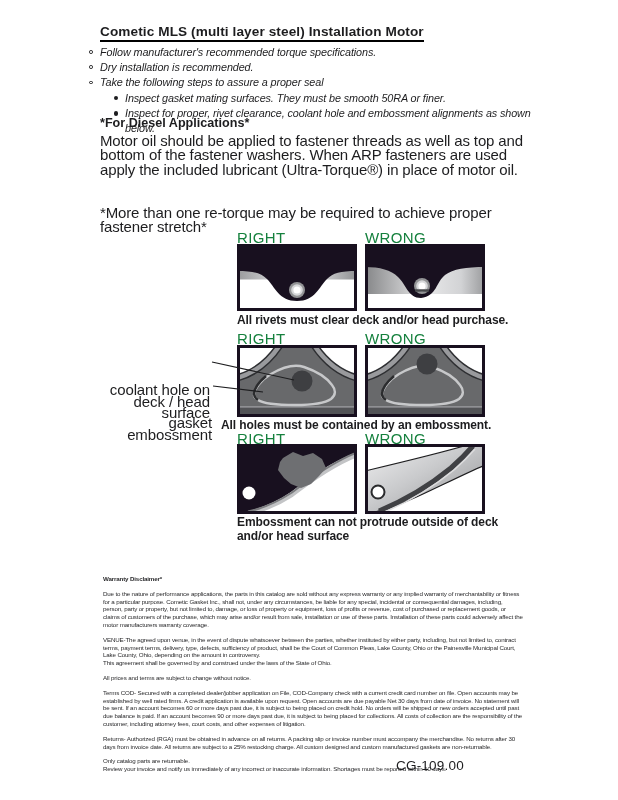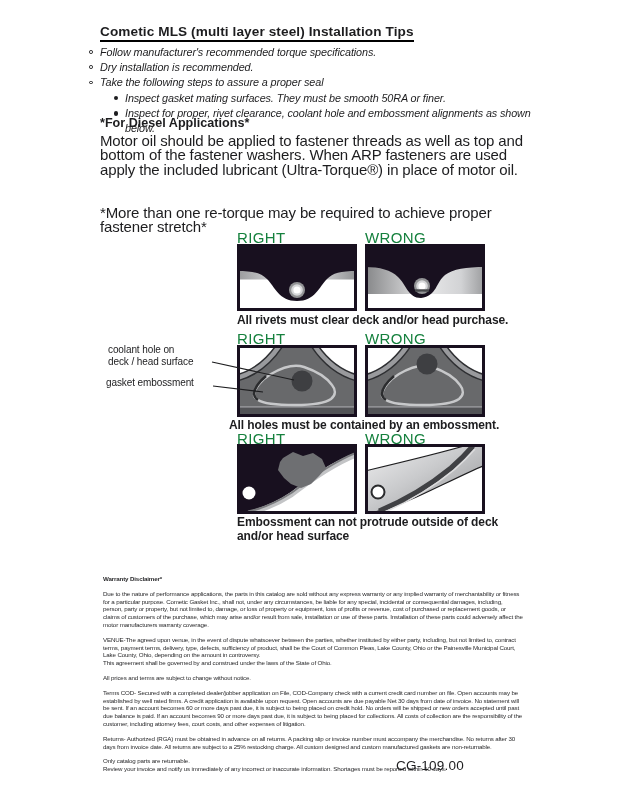--- a/index.html
+++ b/index.html
@@ -15,37 +15,37 @@
   .li{position:relative;padding-left:11px;line-height:15.2px;}
   .li .marker{position:absolute;left:0;top:5.2px;width:3.6px;height:3.6px;border:1px solid #1d1d1f;border-radius:50%;box-sizing:border-box;background:transparent;}
   .li.b2{margin-left:25px;}
   .li.b2 .marker{width:4.4px;height:4.4px;background:#1d1d1f;border:none;top:5.4px;}
   
   .h2{font-size:12.6px;font-weight:700;}
   .para{font-size:15px;line-height:14.4px;letter-spacing:-0.15px;width:438px;}
   
   .dg-label{width:120px;text-align:left;font-size:15px;letter-spacing:0.4px;color:#15803d;}
   .dg-caption{font-size:12px;font-weight:700;line-height:13.5px;letter-spacing:-0.1px;white-space:nowrap;}
-  .side-label{font-size:10px;line-height:11.5px;text-align:left;letter-spacing:-0.1px;}
+  .side-label{font-size:15px;line-height:11.5px;text-align:right;letter-spacing:-0.1px;margin-top:40px;}
   .dbox{display:block;}
   
   .warranty{width:420px;font-size:6.2px;line-height:7.8px;letter-spacing:-0.15px;color:#2a2a2c;}
   .warranty .w-head{font-weight:700;margin-bottom:7px;}
   .warranty .w-p{margin-bottom:7px;}
   .warranty .w-p.tight{margin-bottom:0;}
   .footer-code{font-size:13.5px;letter-spacing:0.2px;}
   .overlay{position:absolute;left:0;top:0;pointer-events:none;}
 </style>
 </head>
 <body>
 
 <div class="page">
 
   <div class="abs" style="left:100px;top:22px;">
-    <span class="title">Cometic MLS (multi layer steel) Installation Tips</span>
+    <span class="title">Cometic MLS (multi layer steel) Installation Motor</span>
   </div>
 
   <div class="abs bullets" style="left:89px;top:45px;">
     <div class="li b1"><span class="marker"></span><span>Follow manufacturer's recommended torque specifications.</span></div>
     <div class="li b1"><span class="marker"></span><span>Dry installation is recommended.</span></div>
     <div class="li b1"><span class="marker"></span><span>Take the following steps to assure a proper seal</span></div>
     <div class="li b2"><span class="marker"></span><span>Inspect gasket mating surfaces.  They must be smooth 50RA or finer.</span></div>
     <div class="li b2"><span class="marker"></span><span>Inspect for proper, rivet clearance, coolant hole and embossment alignments as shown below.</span></div>
   </div>
 
@@ -130,21 +130,21 @@
     <path d="M77,0 C87,15 102,28 120,33" fill="none" stroke="#2e2f32" stroke-width="7.5"></path>
     <path d="M77,0 C87,15 102,28 120,33" fill="none" stroke="#999a9d" stroke-width="4.5"></path>
     <rect x="0" y="61" width="120" height="1.8" fill="#8f9093"></rect>
     <rect x="0" y="62.8" width="120" height="9.2" fill="#525356"></rect>
     <path d="M17,51 C17,44 24,35 34,29 C46,22 58,19 67,22 C79,26 90,33 95,40 C99,45 99,50 94,54 C87,59 74,60 58,60 C42,60 27,59 21,55 C18,53 17,52 17,51 Z" fill="none" stroke="#c7c8ca" stroke-width="2.4"></path>
     <path d="M21,55 C18,53 17,51 17,49 C17,44 22,37 29,31" fill="none" stroke="#2b2c2e" stroke-width="2.4"></path>
     <circle cx="62" cy="19" r="10.5" fill="#3e3f42"></circle>
     <rect x="1.5" y="1.5" width="117" height="69" fill="none" stroke="#18101f" stroke-width="3"></rect>
   </svg>
 
-  <div class="abs dg-caption" style="left:229px;top:419px;text-align:right;">All holes must be contained by an embossment.</div>
+  <div class="abs dg-caption" style="left:221px;top:419px;text-align:right;">All holes must be contained by an embossment.</div>
 
   <div class="abs dg-label" style="left:237px;top:430px;">RIGHT</div>
   <div class="abs dg-label" style="left:365px;top:430px;">WRONG</div>
 
   <svg class="abs dbox" style="left:237px;top:444px;" width="120" height="70" viewBox="0 0 120 70">
     <rect width="120" height="70" fill="#ffffff"></rect>
     <path d="M0,0 H120 V8 C94,18 72,34 54,48 C38,59 20,66 0,70 Z" fill="#18101f"></path>
     <path d="M120,11 C95,21 73,37 55,51 C41,60 25,67 10,69.5" fill="none" stroke="#c3c4c6" stroke-width="4"></path>
     <path d="M120,8.5 C95,18.5 73,34.5 55,48.5 C41,57.5 26,64.5 11,67.5" fill="none" stroke="#7a7b7e" stroke-width="2"></path>
     <polygon points="46,14 56,8 66,12 76,9 85,15 89,24 82,32 74,40 64,44 54,40 47,34 41,26 43,18" fill="#6e6f72"></polygon>

